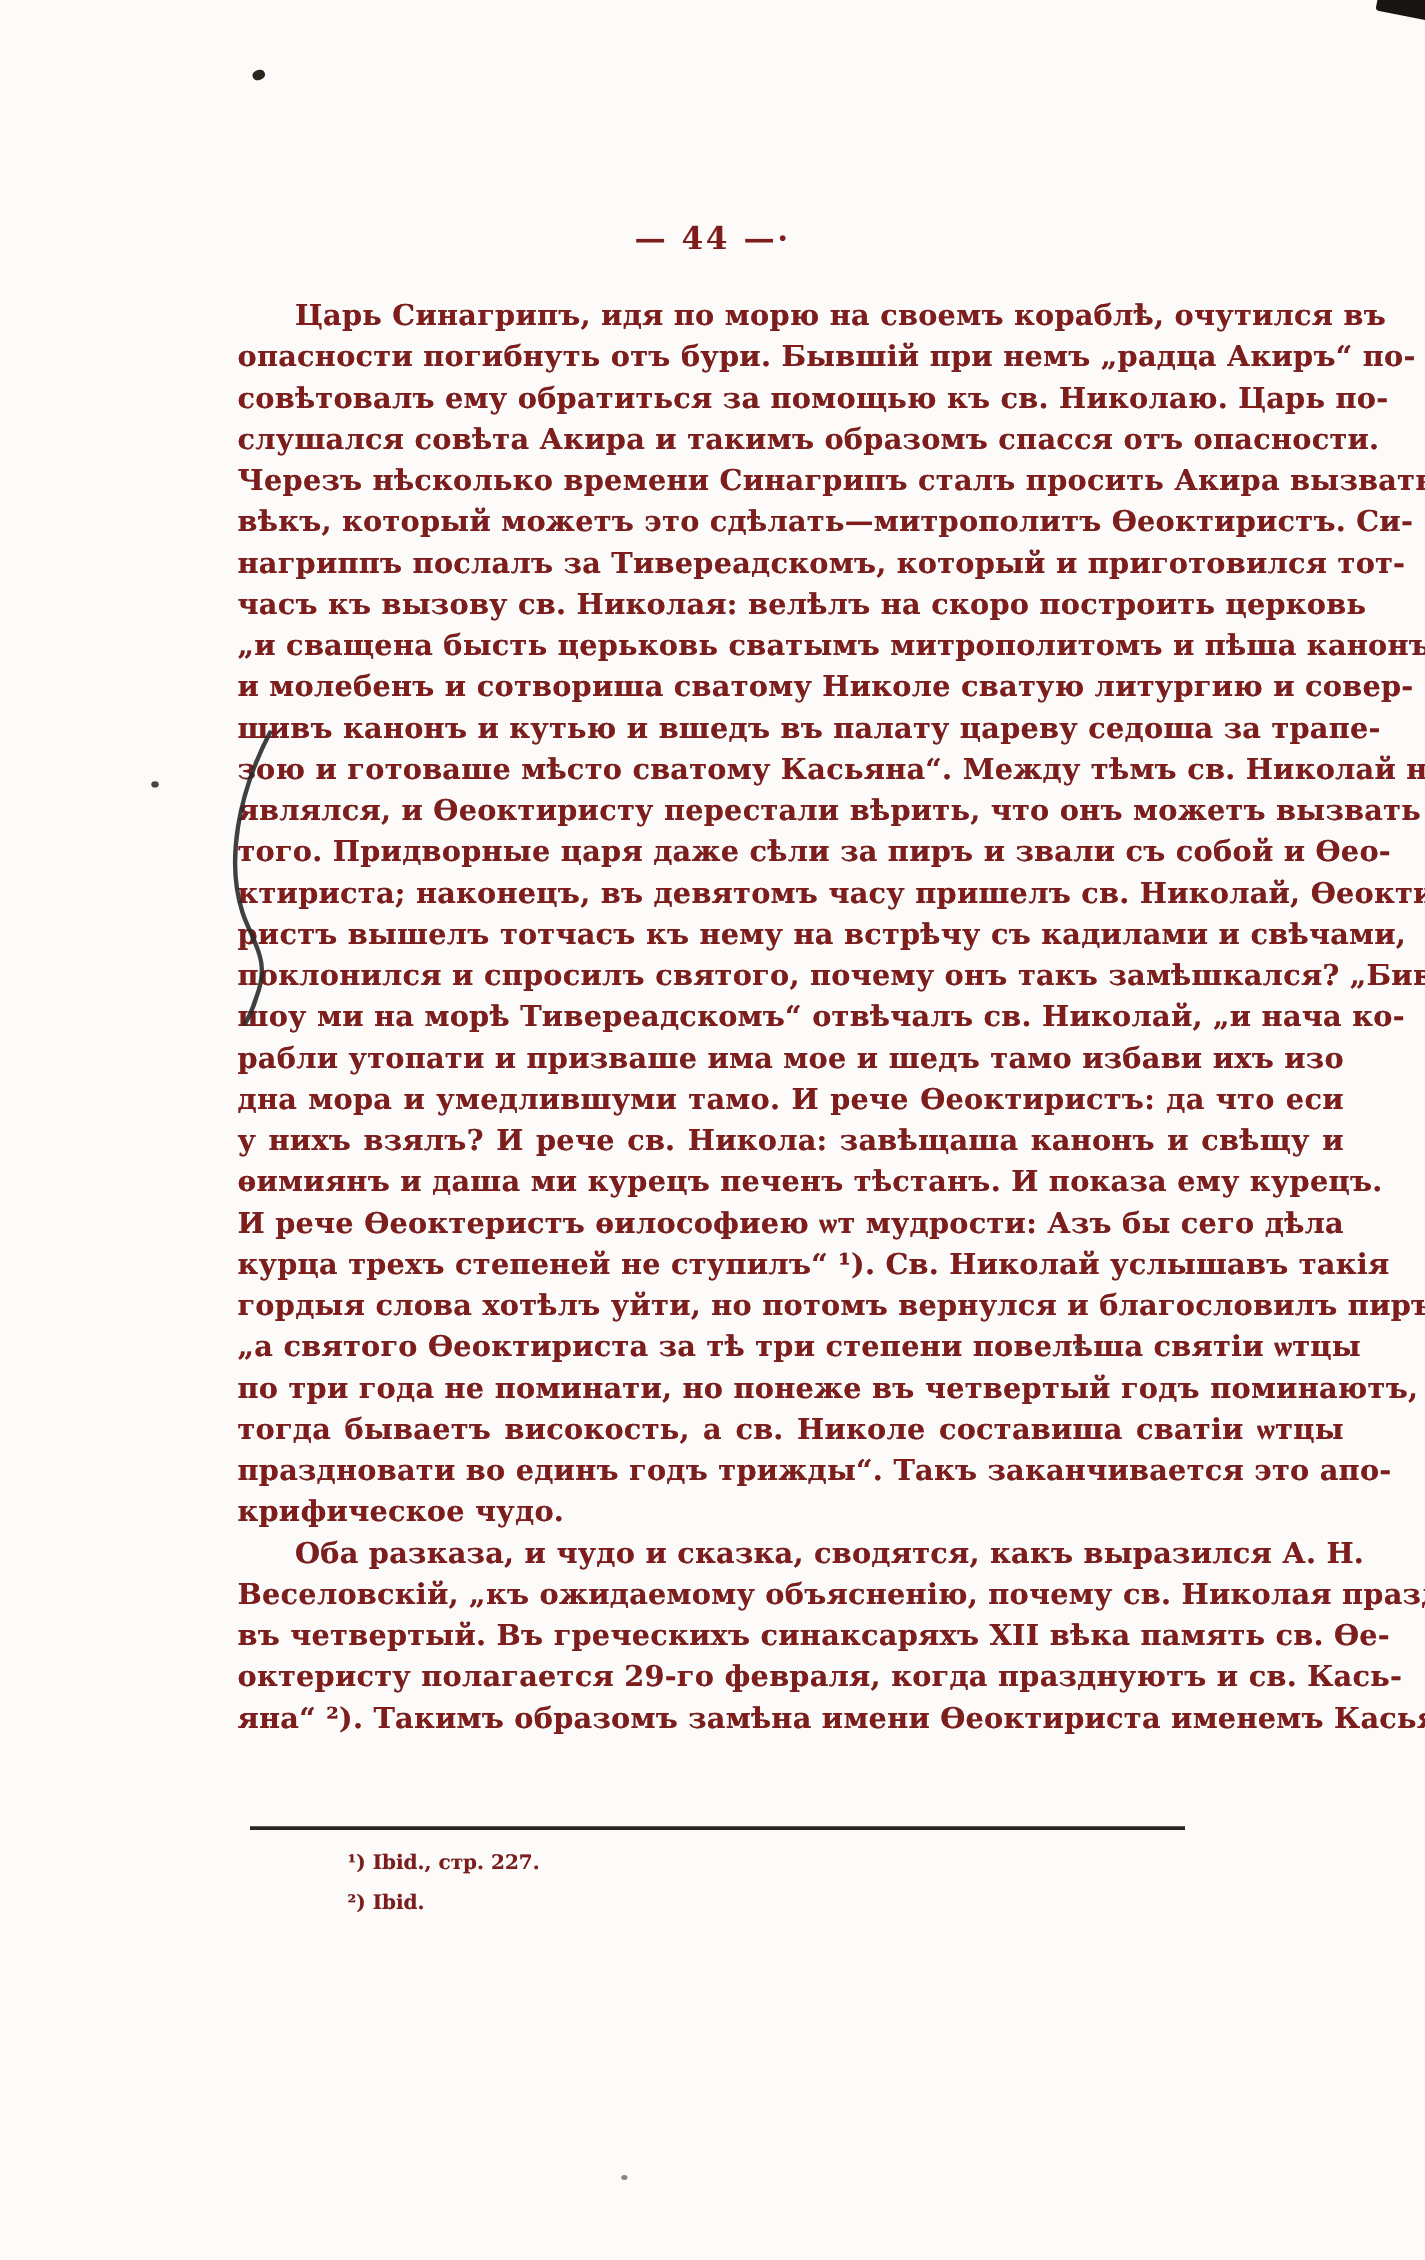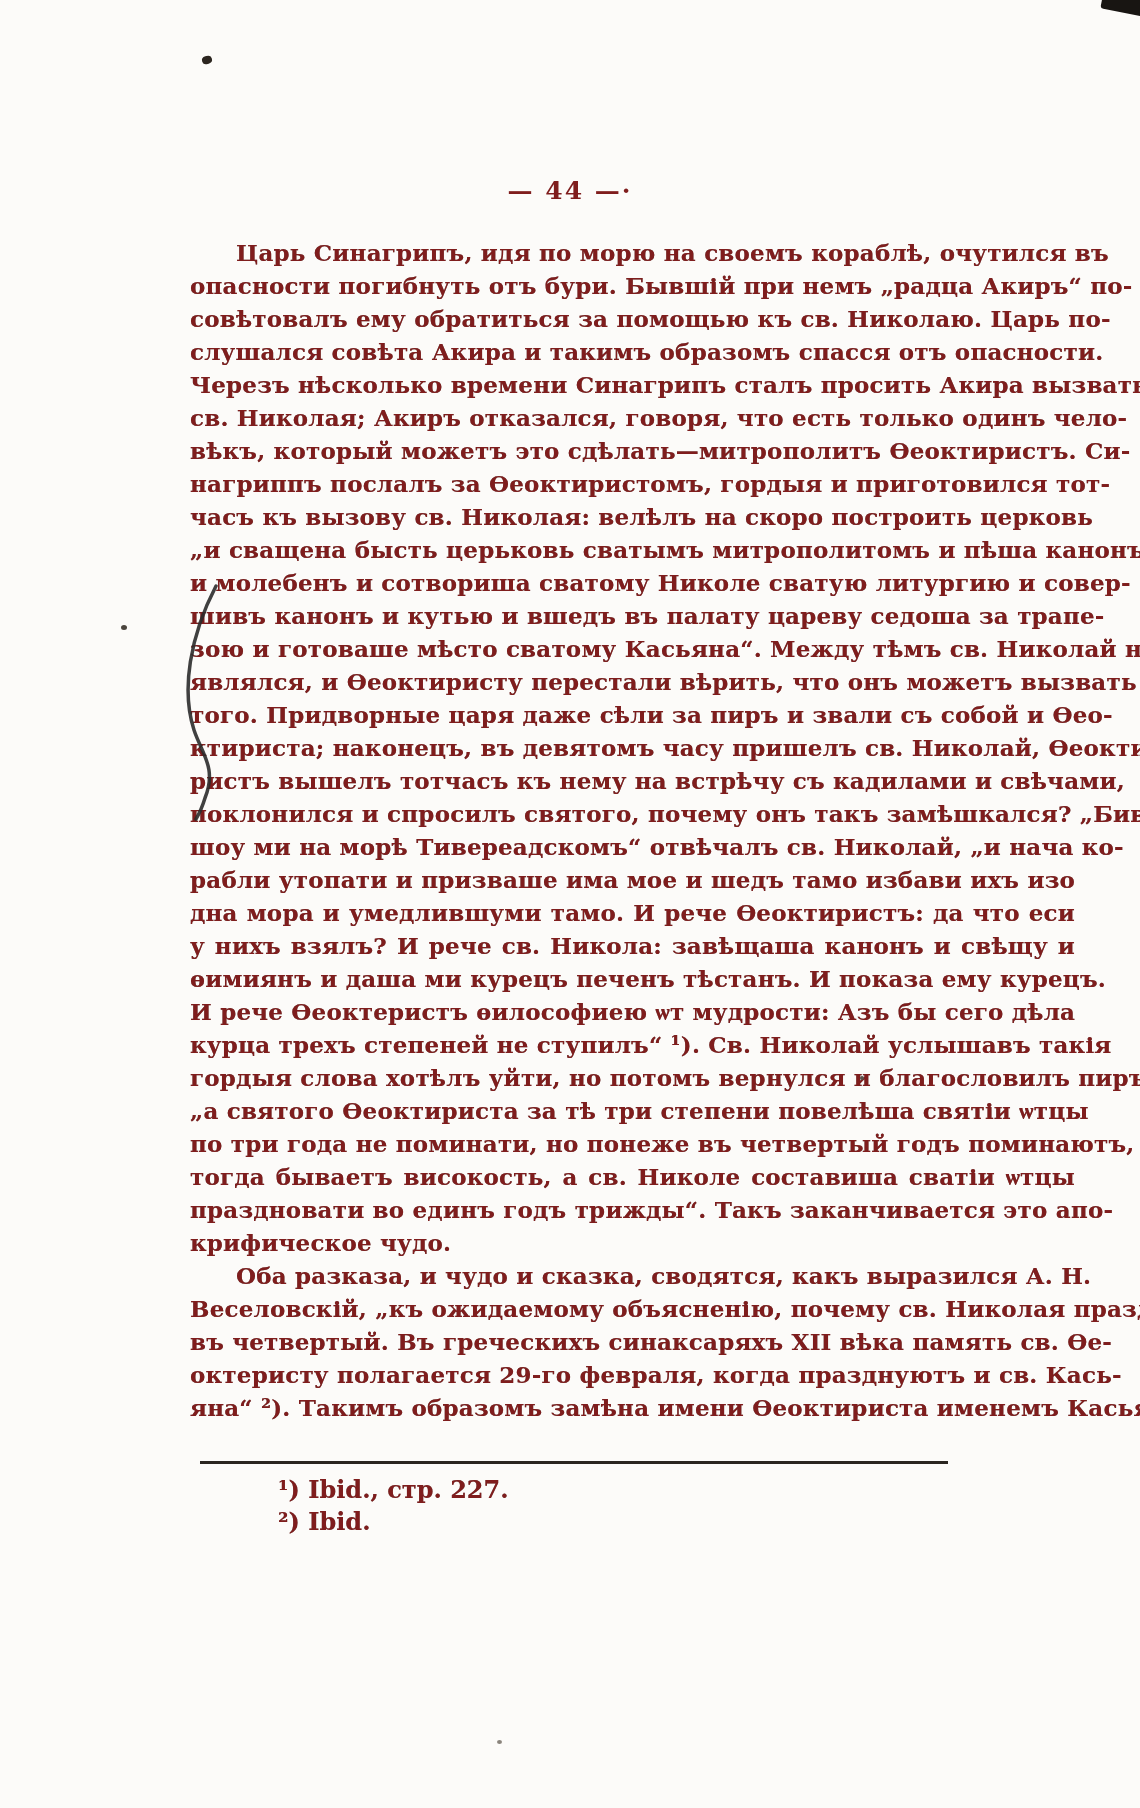--- a/index.html
+++ b/index.html
@@ -36,21 +36,21 @@
   .line.indent{padding-left:46px;}
   .line.left{-moz-text-align-last:left;text-align-last:left;}
   .fn-rule{
     position:absolute;left:200px;top:1461px;width:748px;height:3px;
     background:#2a2520;
   }
   .footnotes{
     position:absolute;left:190px;top:1474px;width:885px;
   }
   .fn-line{
-    font-size:24px;line-height:32px;height:32px;
+    font-size:16px;line-height:32px;height:32px;
     padding-left:88px;font-weight:700;
     text-shadow:0 0 0.4px rgba(29,24,19,0.5);
     white-space:nowrap;
   }
   .margin-mark{
     position:absolute;left:178px;top:578px;
   }
   .speck{position:absolute;}
   .speck-a{left:202px;top:56px;width:10px;height:8px;background:#2c2620;border-radius:45%;transform:rotate(-18deg);}
   .speck-b{left:121px;top:625px;width:6px;height:5px;background:#4a443d;border-radius:50%;}
@@ -64,23 +64,22 @@
 <div class="page">
 
   <div class="page-number">— 44 —·</div>
 
   <div class="text-block" id="text-block">
       <div class="line indent">Царь Синагрипъ, идя по морю на своемъ кораблѣ, очутился въ</div>
       <div class="line">опасности погибнуть отъ бури. Бывшій при немъ „радца Акиръ“ по-</div>
       <div class="line">совѣтовалъ ему обратиться за помощью къ св. Николаю. Царь по-</div>
       <div class="line">слушался совѣта Акира и такимъ образомъ спасся отъ опасности.</div>
       <div class="line">Черезъ нѣсколько времени Синагрипъ сталъ просить Акира вызвать</div>
-      <div class="line">св. Николая; Акиръ отказался, говоря, что есть только одинъ чело-</div>
       <div class="line">вѣкъ, который можетъ это сдѣлать—митрополитъ Ѳеоктиристъ. Си-</div>
-      <div class="line">нагриппъ послалъ за Ѳеоктиристомъ, гордыя и приготовился тот-</div>
+      <div class="line">нагриппъ послалъ за Тивереадскомъ, который и приготовился тот-</div>
       <div class="line">часъ къ вызову св. Николая: велѣлъ на скоро построить церковь</div>
       <div class="line">„и сващена бысть церьковь сватымъ митрополитомъ и пѣша канонъ</div>
       <div class="line">и молебенъ и сотвориша сватому Николе сватую литургию и совер-</div>
       <div class="line">шивъ канонъ и кутью и вшедъ въ палату цареву седоша за трапе-</div>
       <div class="line">зою и готоваше мѣсто сватому Касьяна“. Между тѣмъ св. Николай не</div>
       <div class="line">являлся, и Ѳеоктиристу перестали вѣрить, что онъ можетъ вызвать свя-</div>
       <div class="line">того. Придворные царя даже сѣли за пиръ и звали съ собой и Ѳео-</div>
       <div class="line">ктириста; наконецъ, въ девятомъ часу пришелъ св. Николай, Ѳеокти-</div>
       <div class="line">ристъ вышелъ тотчасъ къ нему на встрѣчу съ кадилами и свѣчами,</div>
       <div class="line">поклонился и спросилъ святого, почему онъ такъ замѣшкался? „Бив-</div>

